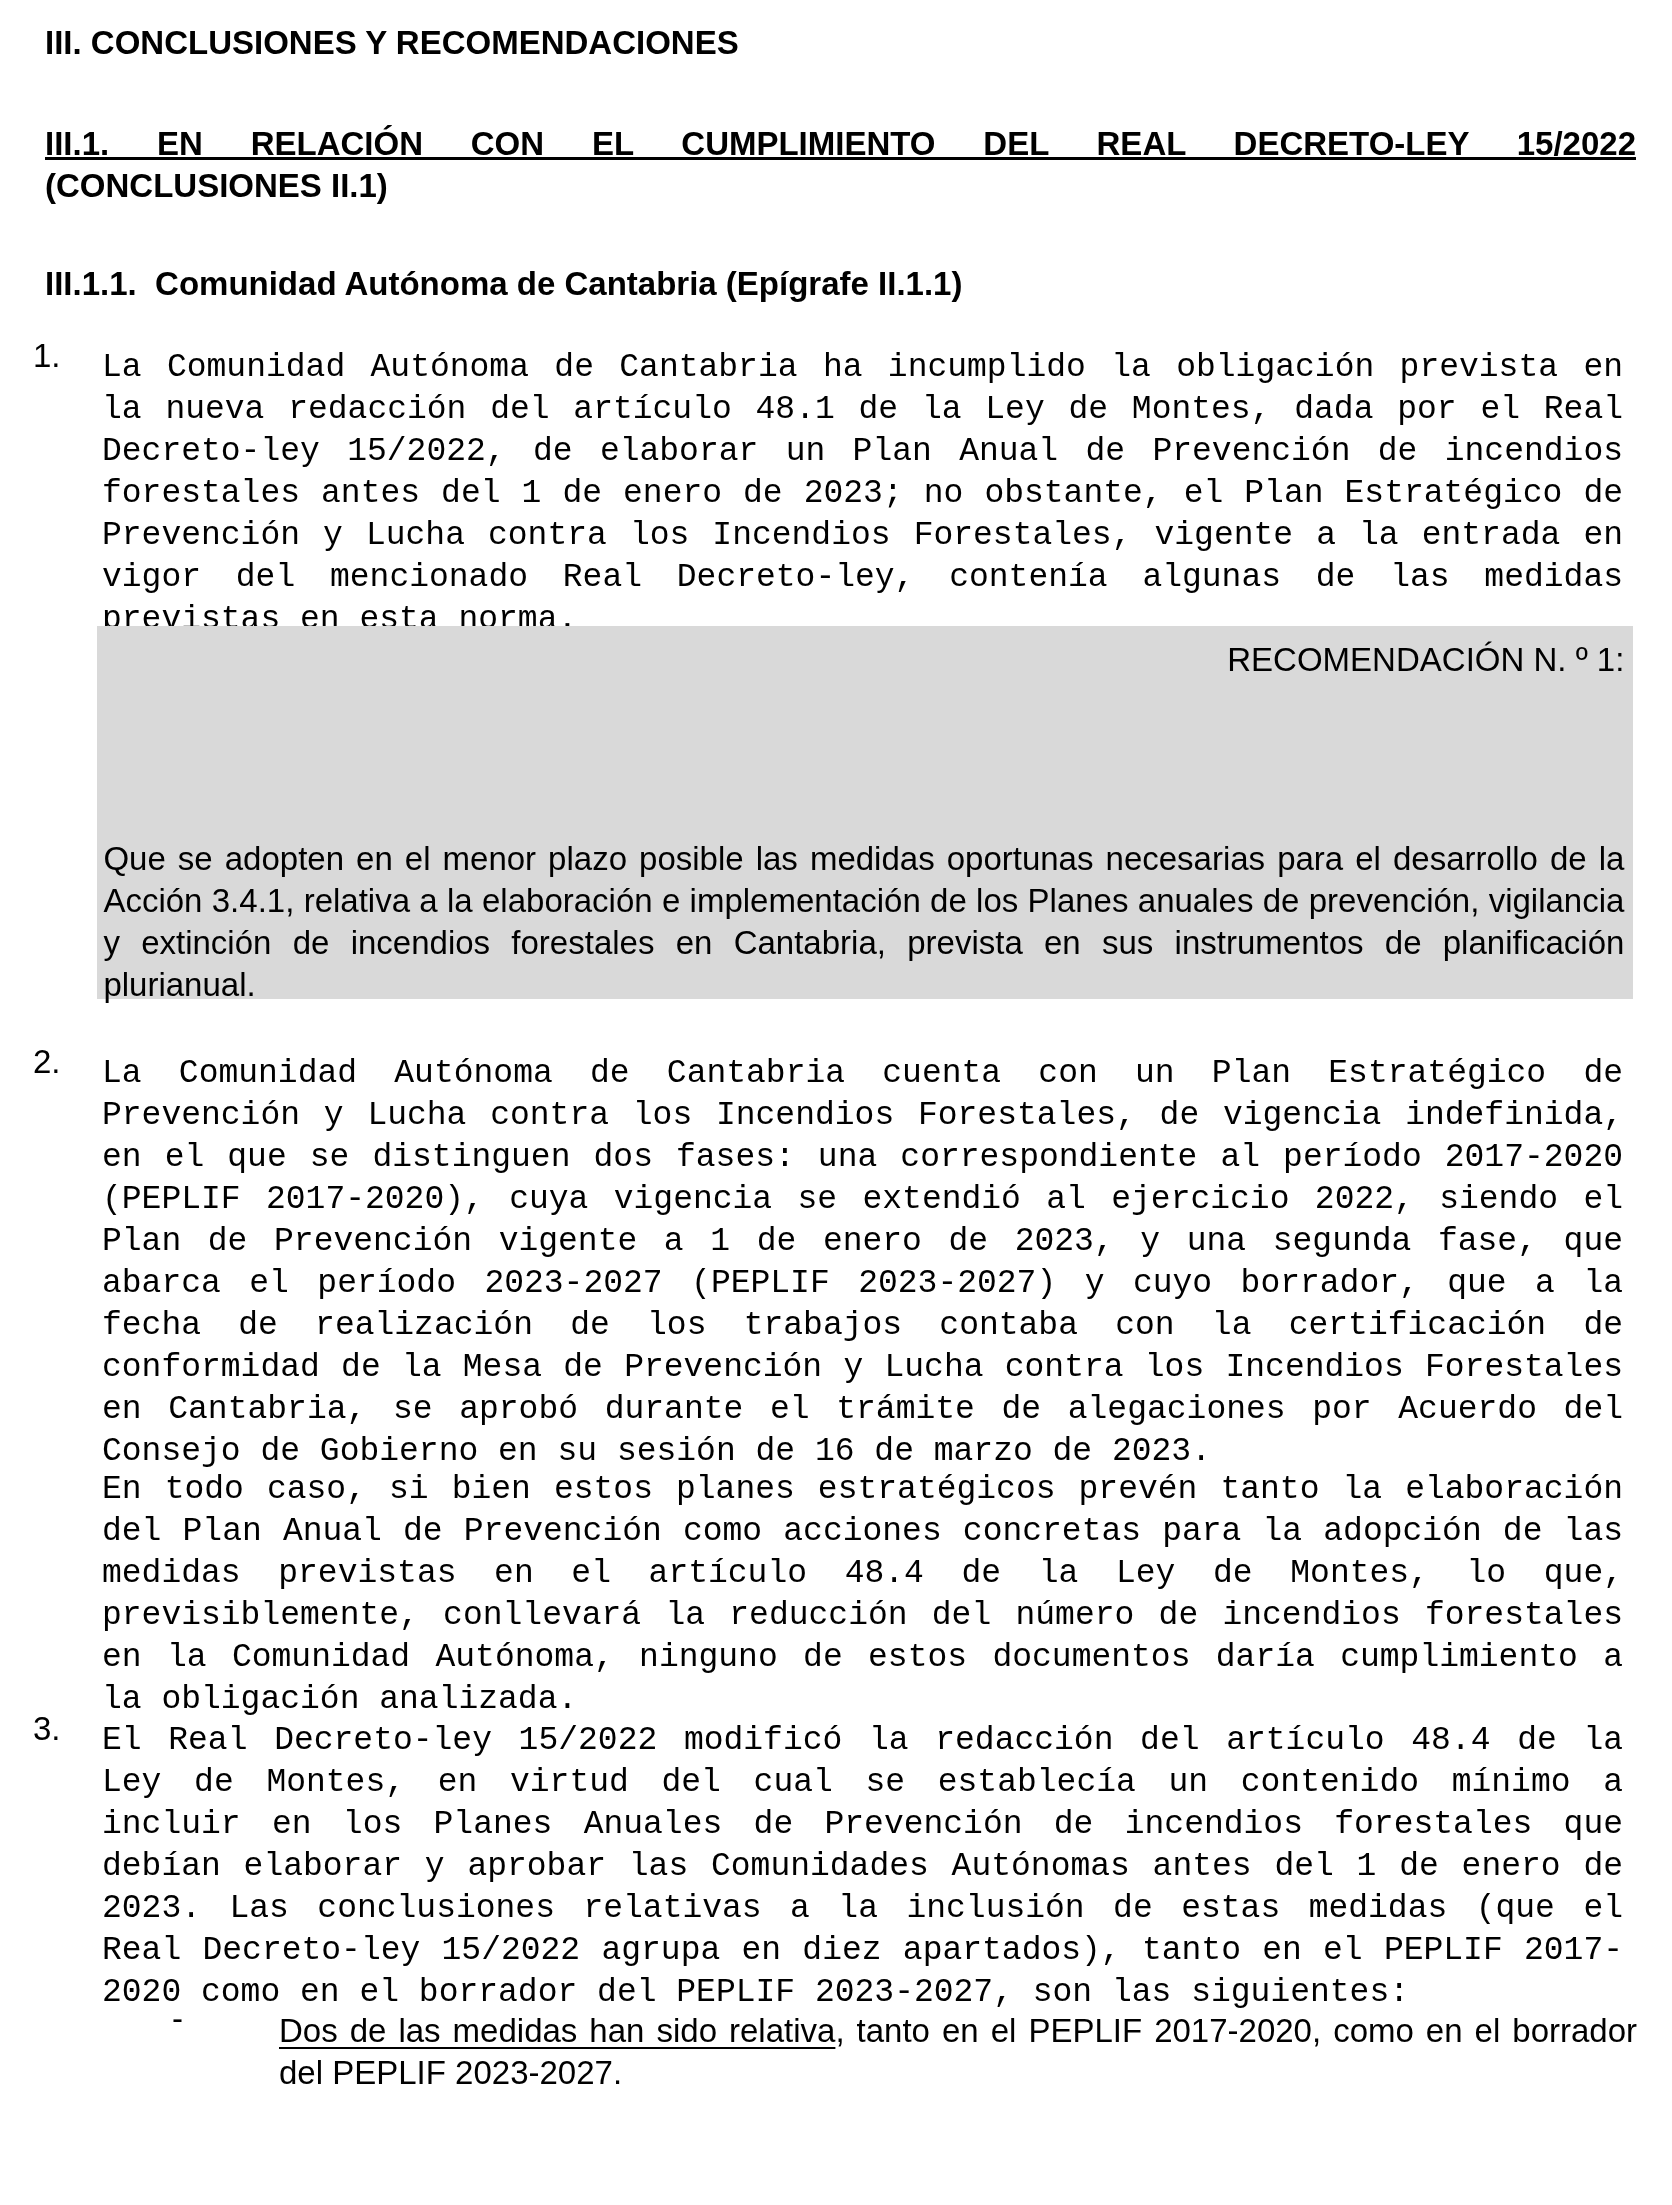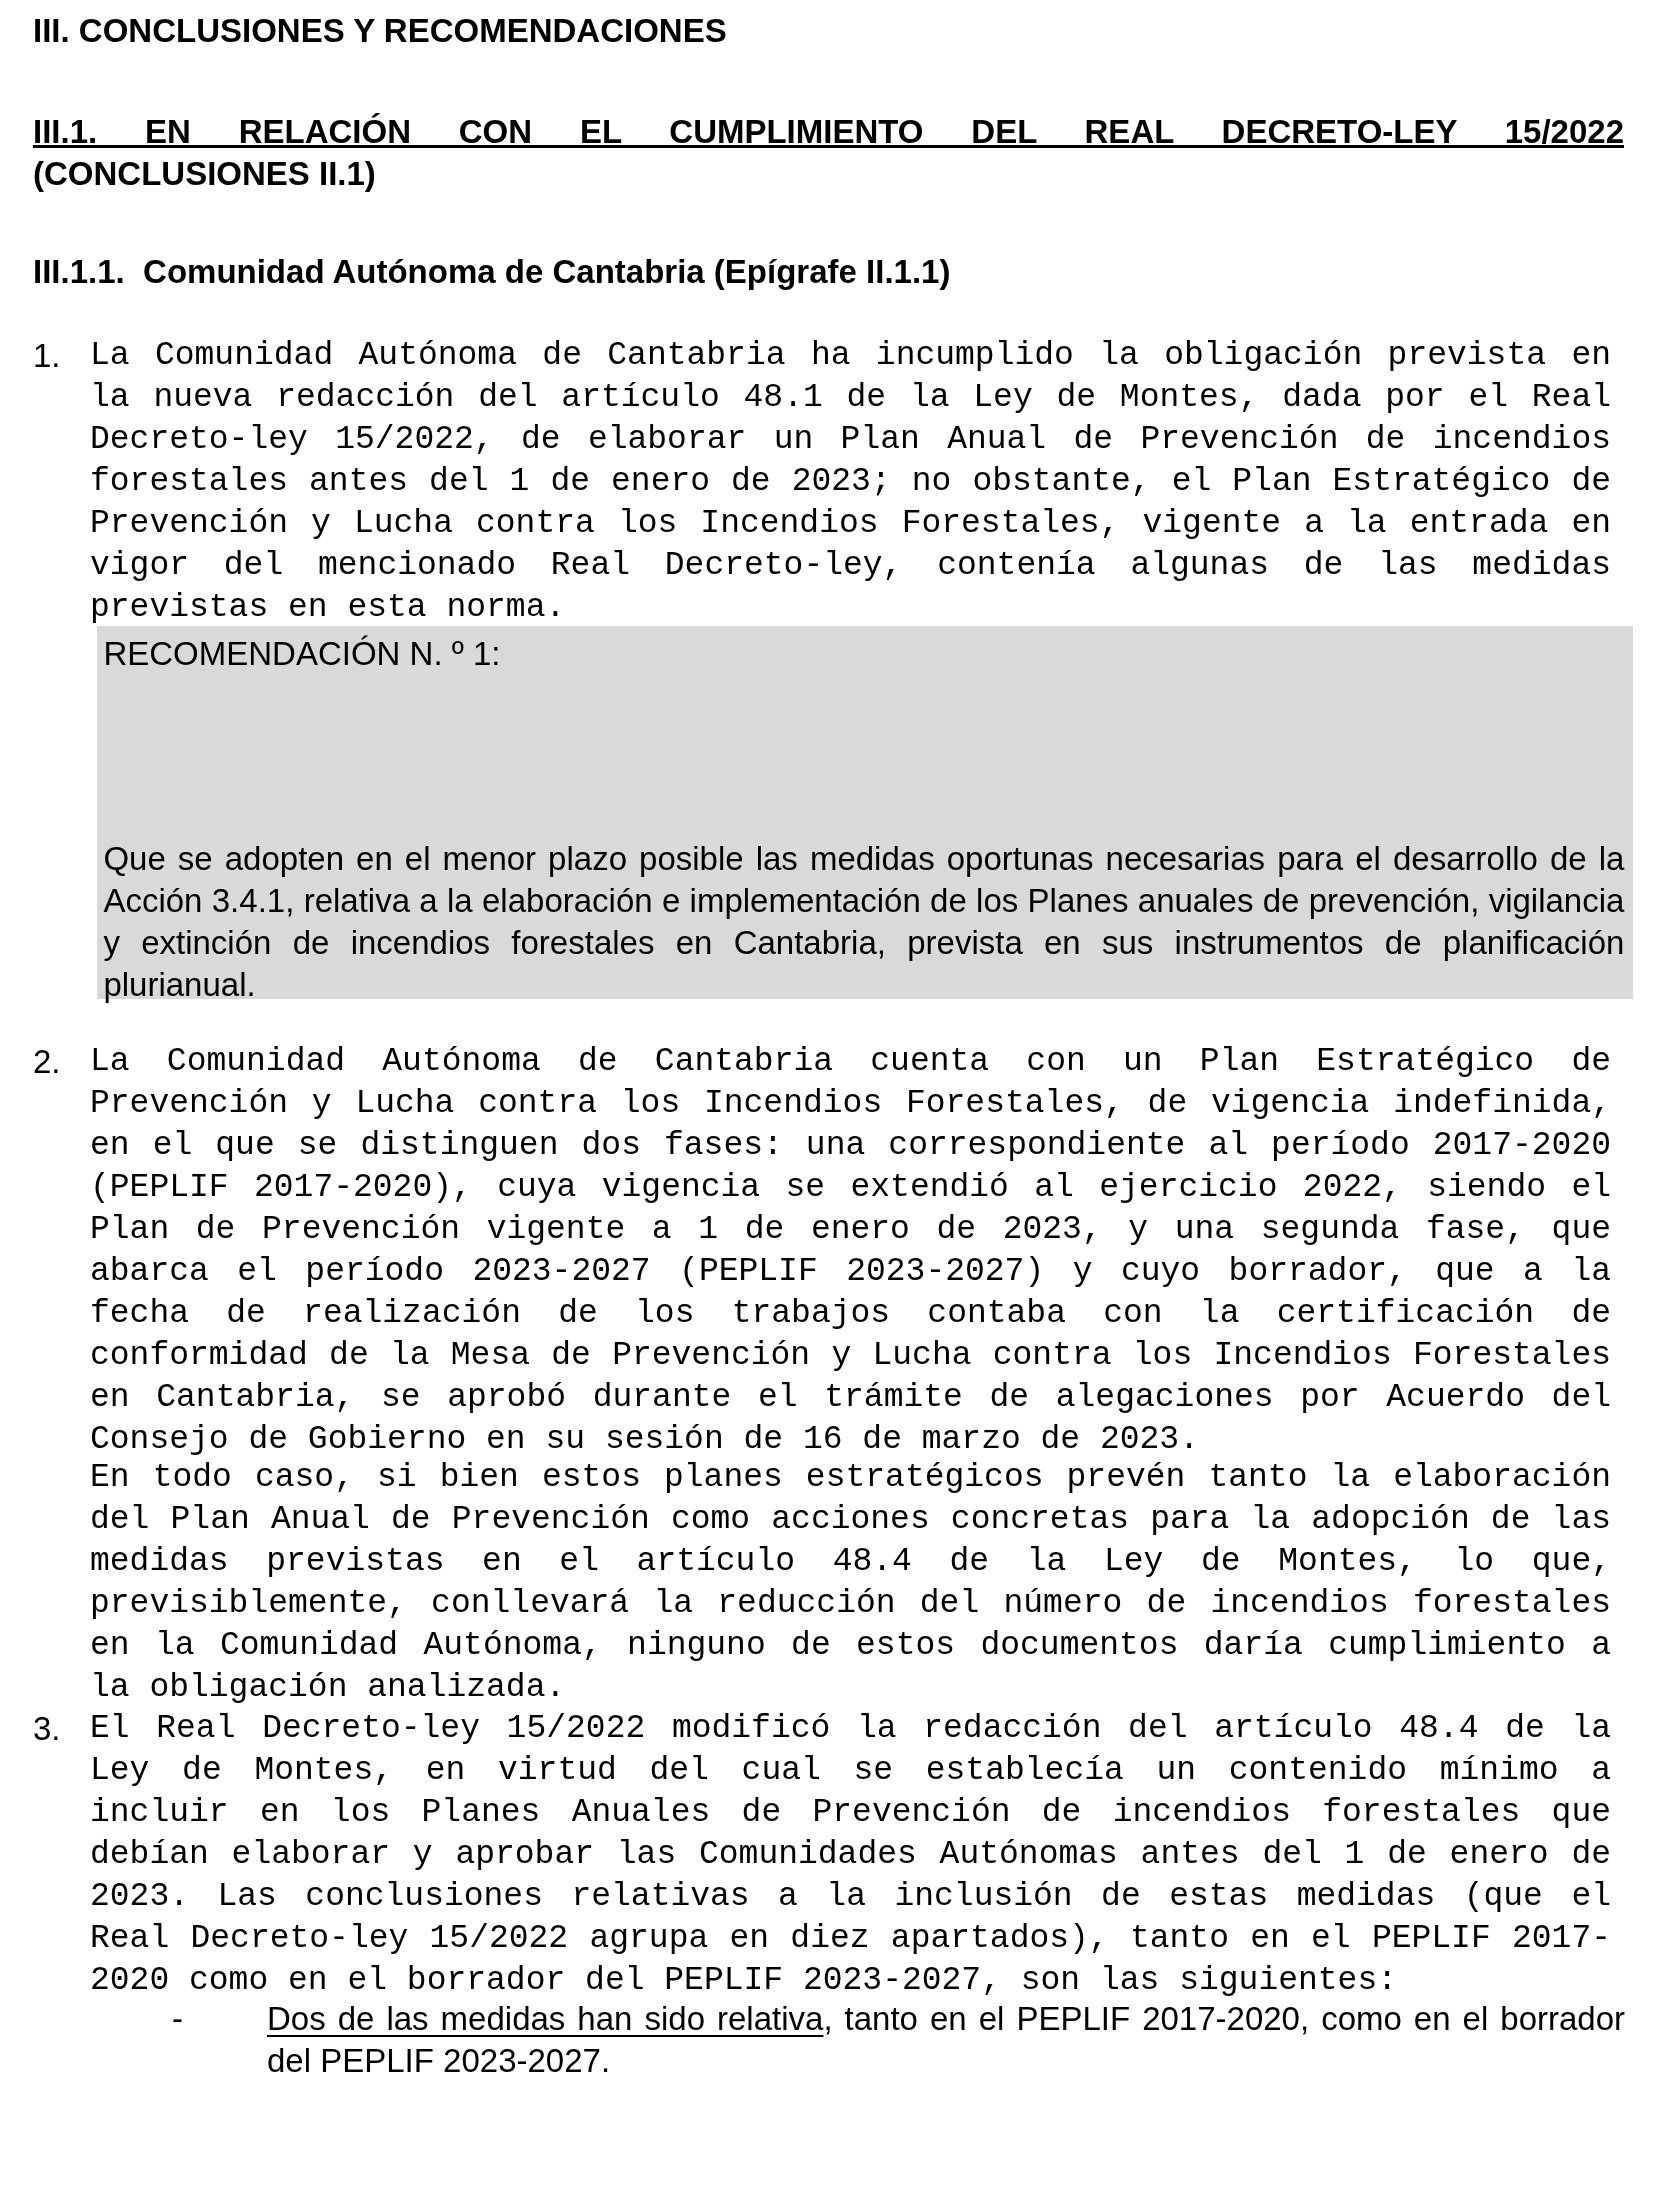--- a/index.html
+++ b/index.html
@@ -12,21 +12,21 @@
     height: 2205px;
     position: relative;
     overflow: hidden;
     font-family: "Liberation Sans", sans-serif;
     color: #000000;
     font-size: 33px;
     line-height: 42px;
   }
   .blk {
     position: absolute;
-    margin: 0;
+    margin: 12px;
   }
   .h-bold {
     font-weight: bold;
   }
   .just {
     text-align: justify;
     text-align-last: left;
   }
   .justall {
     text-align: justify;
@@ -80,21 +80,21 @@
 <p class="blk h-bold" style="left:33px; top:153px;">(CONCLUSIONES II.1)</p>
 
 <p class="blk h-bold" style="left:33px; top:251px; white-space:pre;text-align:right;">III.1.1.  Comunidad Autónoma de Cantabria (Epígrafe II.1.1)</p>
 
 <div>
   <p class="num" style="top:335px;">1.</p>
   <p class="blk just body-col" style="top:335px;">La Comunidad Autónoma de Cantabria ha incumplido la obligación prevista en la nueva redacción del artículo 48.1 de la Ley de Montes, dada por el Real Decreto-ley 15/2022, de elaborar un Plan Anual de Prevención de incendios forestales antes del 1 de enero de 2023; no obstante, el Plan Estratégico de Prevención y Lucha contra los Incendios Forestales, vigente a la entrada en vigor del mencionado Real Decreto-ley, contenía algunas de las medidas previstas en esta norma.</p>
 </div>
 
 <div class="rec-box">
-  <p style="top:7px;">RECOMENDACIÓN N. º 1:</p>
+  <p style="top:13px;text-align:right;">RECOMENDACIÓN N. º 1:</p>
   <p class="just" style="top:212px;">Que se adopten en el menor plazo posible las medidas oportunas necesarias para el desarrollo de la Acción 3.4.1, relativa a la elaboración e implementación de los Planes anuales de prevención, vigilancia y extinción de incendios forestales en Cantabria, prevista en sus instrumentos de planificación plurianual.</p>
 </div>
 
 <div>
   <p class="num" style="top:1041px;">2.</p>
   <p class="blk just body-col" style="top:1041px;">La Comunidad Autónoma de Cantabria cuenta con un Plan Estratégico de Prevención y Lucha contra los Incendios Forestales, de vigencia indefinida, en el que se distinguen dos fases: una correspondiente al período 2017-2020 (PEPLIF 2017-2020), cuya vigencia se extendió al ejercicio 2022, siendo el Plan de Prevención vigente a 1 de enero de 2023, y una segunda fase, que abarca el período 2023-2027 (PEPLIF 2023-2027) y cuyo borrador, que a la fecha de realización de los trabajos contaba con la certificación de conformidad de la Mesa de Prevención y Lucha contra los Incendios Forestales en Cantabria, se aprobó durante el trámite de alegaciones por Acuerdo del Consejo de Gobierno en su sesión de 16 de marzo de 2023.</p>
   <p class="blk just body-col" style="top:1457px;">En todo caso, si bien estos planes estratégicos prevén tanto la elaboración del Plan Anual de Prevención como acciones concretas para la adopción de las medidas previstas en el artículo 48.4 de la Ley de Montes, lo que, previsiblemente, conllevará la reducción del número de incendios forestales en la Comunidad Autónoma, ninguno de estos documentos daría cumplimiento a la obligación analizada.</p>
 </div>
 
 <div>

